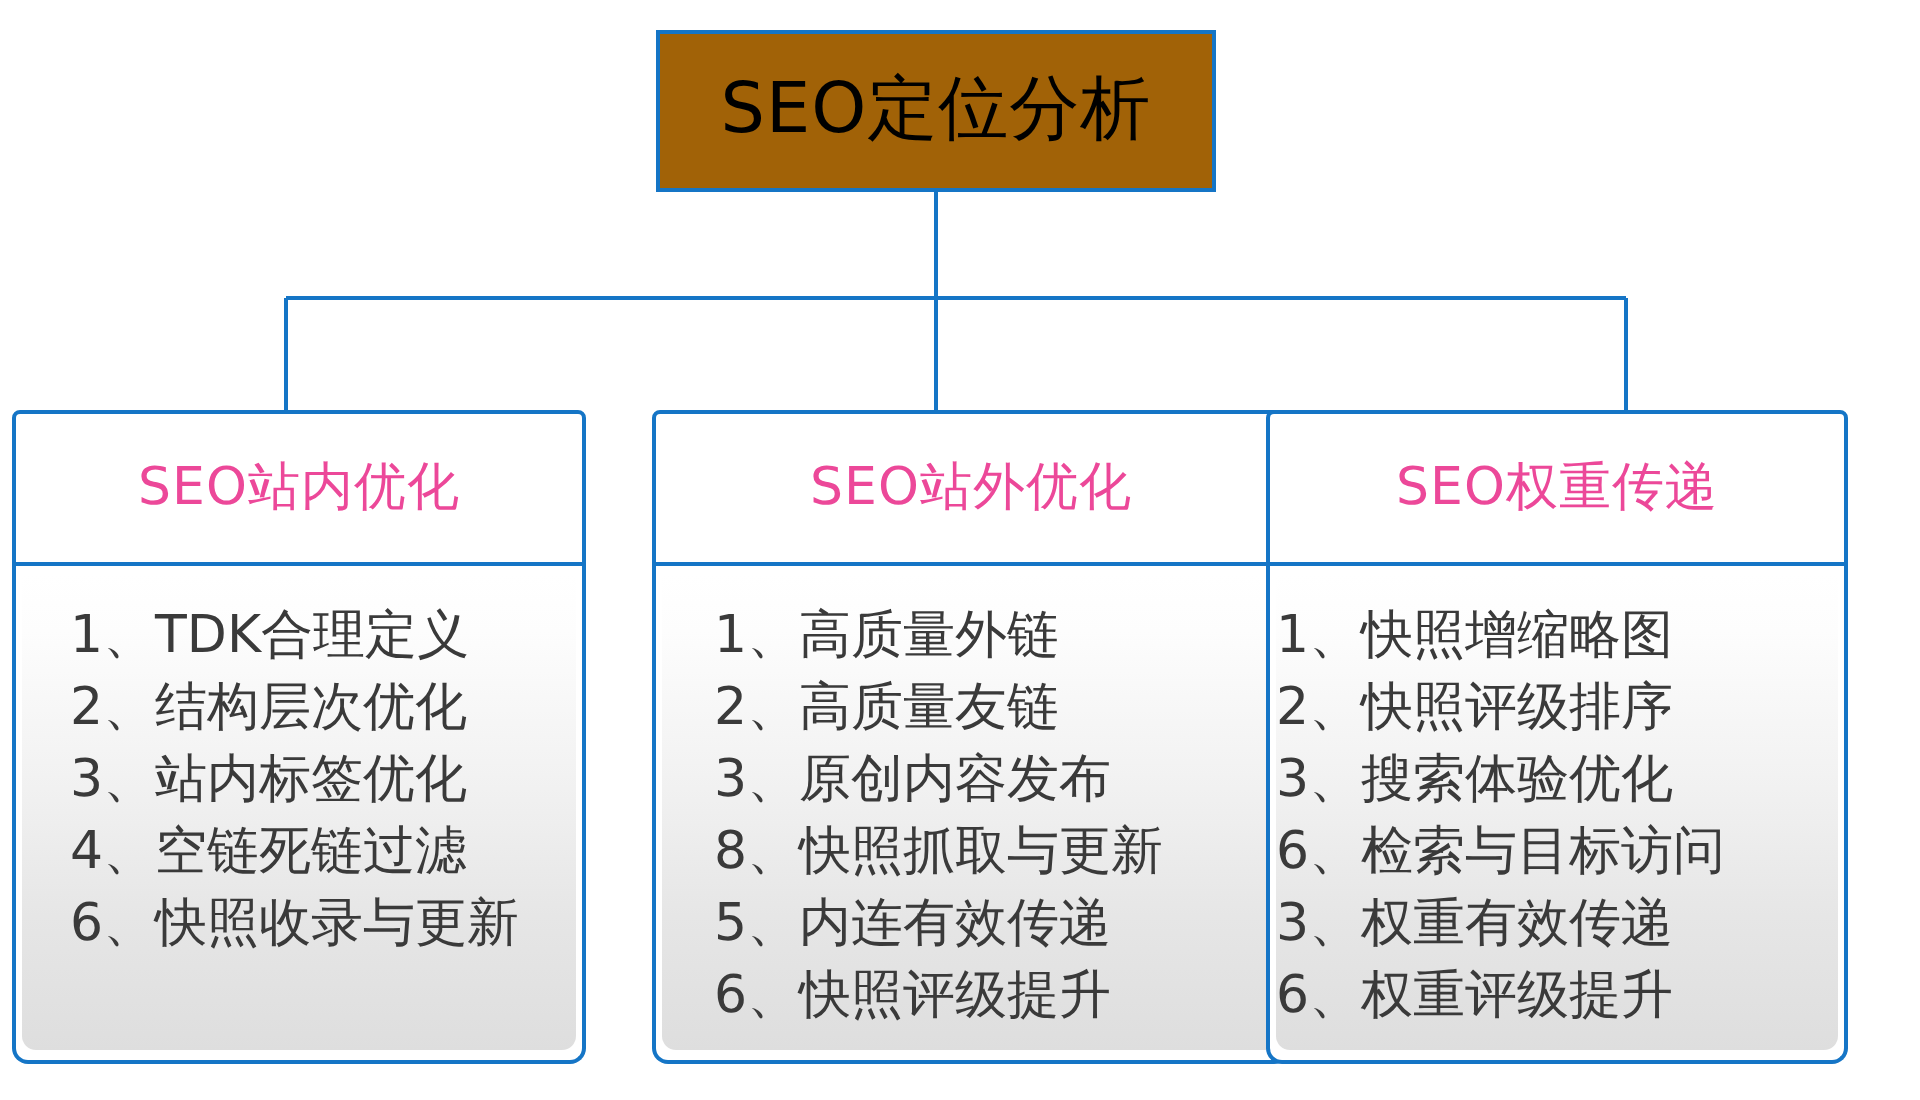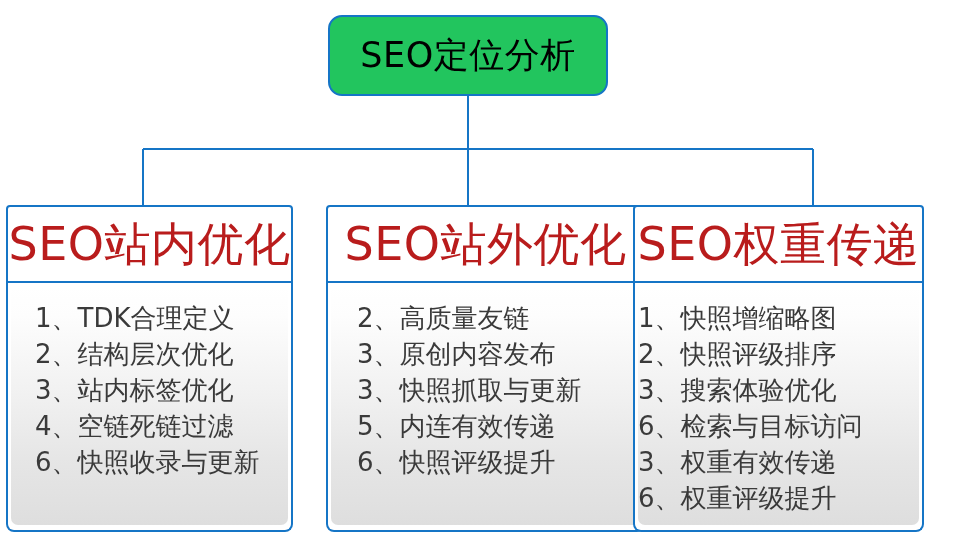--- a/index.html
+++ b/index.html
@@ -21,22 +21,22 @@
 
   
   .title-node {
     position: absolute;
     left: 328px;
     top: 15px;
     width: 280px;
     height: 81px;
     box-sizing: border-box;
     border: 2px solid #1575c6;
-    border-radius: 14px;
-    background: #22c55e;
+    border-radius: 0;
+    background: #a16207;
     display: flex;
     align-items: center;
     justify-content: center;
   }
   .title-node .title-text {
     font-size: 35px;
     line-height: 1;
     color: #000000;
     letter-spacing: 0.5px;
     white-space: nowrap;
@@ -67,23 +67,23 @@
     box-sizing: border-box;
     height: 78px;
     border: 2px solid #1575c6;
     border-radius: 4px 4px 0 0;
     background: #ffffff;
     display: flex;
     align-items: center;
     justify-content: center;
   }
   .col-header .header-text {
-    font-size: 46px;
+    font-size: 26px;
     line-height: 1;
-    color: #b91c1c;
+    color: #ec4899;
     white-space: nowrap;
     letter-spacing: 0.5px;
   }
 
   .col-body {
     box-sizing: border-box;
     height: 249px;
     border: 2px solid #1575c6;
     border-top: none;
     border-radius: 0 0 8px 8px;
@@ -151,23 +151,24 @@
       </div>
     </div>
   </div>
 
   <div class="column col-2">
     <div class="col-header">
       <span class="header-text">SEO站外优化</span>
     </div>
     <div class="col-body">
       <div class="col-body-inner">
+        <div class="list-item">1、高质量外链</div>
         <div class="list-item">2、高质量友链</div>
         <div class="list-item">3、原创内容发布</div>
-        <div class="list-item">3、快照抓取与更新</div>
+        <div class="list-item">8、快照抓取与更新</div>
         <div class="list-item">5、内连有效传递</div>
         <div class="list-item">6、快照评级提升</div>
       </div>
     </div>
   </div>
 
   <div class="column col-3">
     <div class="col-header">
       <span class="header-text">SEO权重传递</span>
     </div>

